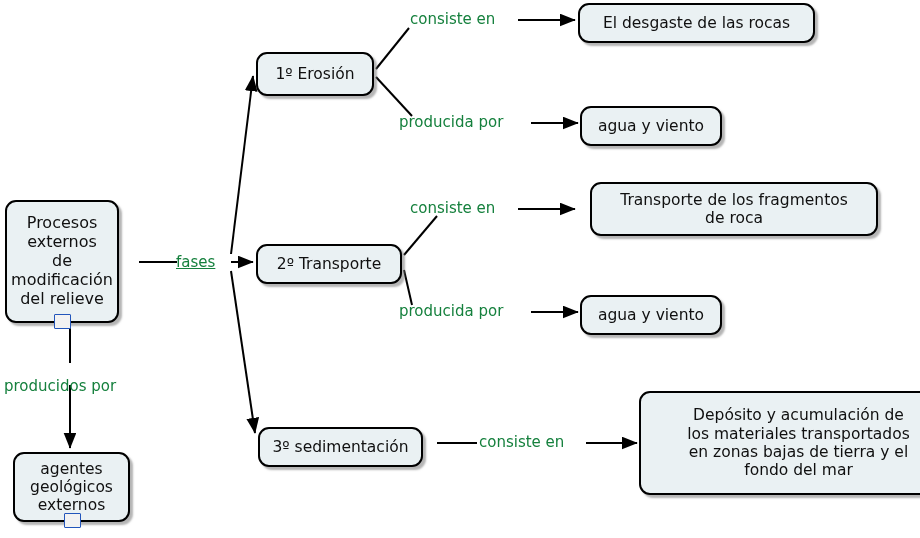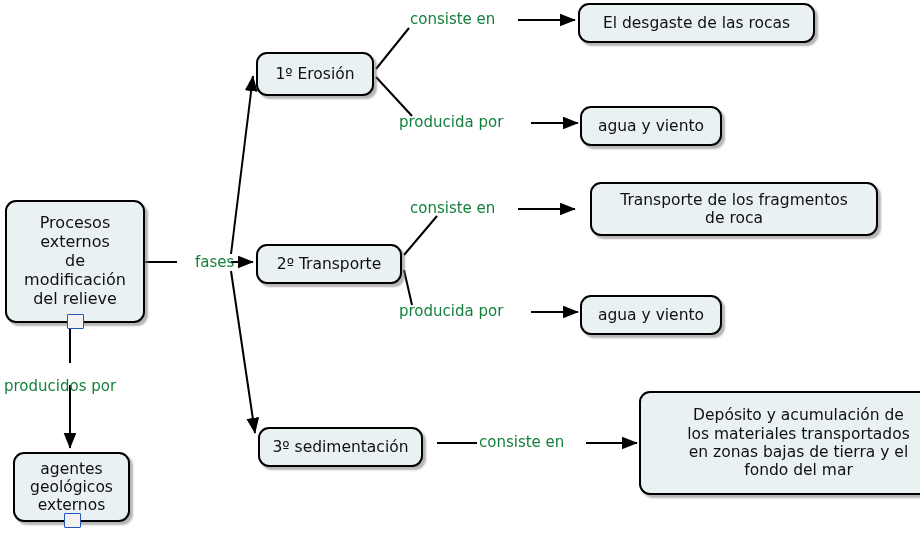--- a/index.html
+++ b/index.html
@@ -94,21 +94,21 @@
 
     <line x1="404" y1="255" x2="437" y2="216" stroke="#000" stroke-width="2"></line>
     <line x1="518" y1="209" x2="575" y2="209" stroke="#000" stroke-width="2" marker-end="url(#arrow)"></line>
     <line x1="404" y1="270" x2="412" y2="305" stroke="#000" stroke-width="2"></line>
     <line x1="531" y1="312" x2="578" y2="312" stroke="#000" stroke-width="2" marker-end="url(#arrow)"></line>
 
     <line x1="437" y1="443" x2="477" y2="443" stroke="#000" stroke-width="2"></line>
     <line x1="586" y1="443" x2="637" y2="443" stroke="#000" stroke-width="2" marker-end="url(#arrow)"></line>
   </svg>
 
-  <div class="node big" style="left:5px; top:200px; width:140px; height:123px;">
+  <div class="node big" style="left:5px; top:200px; width:114px; height:123px;">
     <span>Procesos
 externos
 de
 modificación
 del relieve</span>
     <span class="node-icon">
       
     </span>
   </div>
 
@@ -150,21 +150,21 @@
     <span>agua y viento</span>
   </div>
 
   <div class="node" style="left:639px; top:391px; width:319px; height:104px;">
     <span>Depósito y acumulación de
 los materiales transportados
 en zonas bajas de tierra y el
 fondo del mar</span>
   </div>
 
-  <div class="edge-label" style="left:195px; top:255px;">fases</div>
+  <div class="edge-label" style="left:176px; top:255px;text-decoration:underline;">fases</div>
 
   <div class="edge-label" style="left:4px; top:379px;">producidos por</div>
 
   <div class="edge-label" style="left:410px; top:12px;">consiste en</div>
 
   <div class="edge-label" style="left:399px; top:115px;">producida por</div>
 
   <div class="edge-label" style="left:410px; top:201px;">consiste en</div>
 
   <div class="edge-label" style="left:399px; top:304px;">producida por</div>

